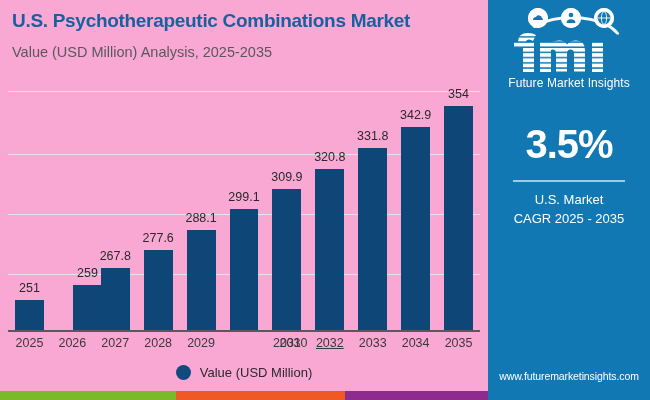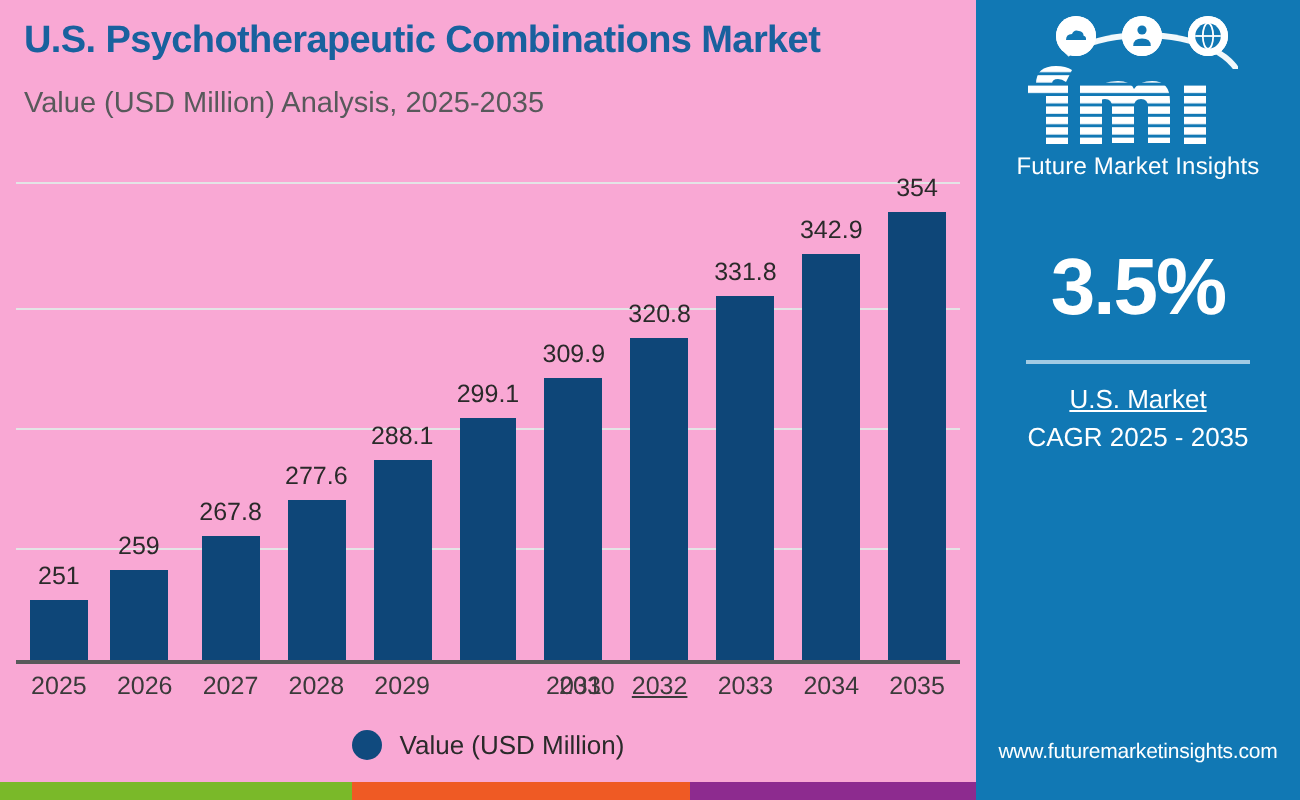--- a/index.html
+++ b/index.html
@@ -105,21 +105,21 @@
   #cagr-value {
     position:absolute; left:0; top:122px; width:162px; text-align:center;
     font-size:40px; font-weight:bold; color:#ffffff; letter-spacing:-1px;
   }
   #cagr-divider {
     position:absolute; left:25px; top:180px; width:112px; height:2px;
     background:#bcd9ec; opacity:0.85;
   }
   #cagr-market {
     position:absolute; left:0; top:192px; width:162px; text-align:center;
-    font-size:13px; color:#ffffff;text-decoration:underline;
+    font-size:13px; color:#ffffff;
   }
   #cagr-period {
     position:absolute; left:0; top:211px; width:162px; text-align:center;
     font-size:13px; color:#ffffff;
   }
 
   #site-url {
     position:absolute; left:0; top:370px; width:162px; text-align:center;
     font-size:10.5px; color:#ffffff; letter-spacing:-0.1px;
   }
@@ -143,21 +143,21 @@
       <div class="gridline" style="top: 0px;"></div>
       <div class="gridline" style="top: 63.335px;"></div>
       <div class="gridline" style="top: 123.085px;"></div>
       <div class="gridline" style="top: 182.835px;"></div>
     </div>
   <div id="bars-layer">
       <div class="bar-slot" style="left: 0px; width: 42.9091px;">
         <div class="bar" style="height: 30.1102px; width: 28.9636px; left: 6.97273px; background: rgb(14, 70, 120);"></div>
         <div class="bar-label" style="width: 42.9091px; top: 189.89px;">251</div>
       </div>
-      <div class="bar-slot" style="left: 40px; width: 42.9091px;">
+      <div class="bar-slot" style="left: 58px; width: 42.9091px;">
         <div class="bar" style="height: 45.1654px; width: 28.9636px; left: 6.97273px; background: rgb(14, 70, 120);"></div>
         <div class="bar-label" style="width: 42.9091px; top: 174.835px;">259</div>
       </div>
       <div class="bar-slot" style="left: 85.8182px; width: 42.9091px;">
         <div class="bar" style="height: 61.726px; width: 28.9636px; left: 6.97273px; background: rgb(14, 70, 120);"></div>
         <div class="bar-label" style="width: 42.9091px; top: 158.274px;">267.8</div>
       </div>
       <div class="bar-slot" style="left: 128.727px; width: 42.9091px;">
         <div class="bar" style="height: 80.1685px; width: 28.9636px; left: 6.97273px; background: rgb(14, 70, 120);"></div>
         <div class="bar-label" style="width: 42.9091px; top: 139.831px;">277.6</div>

